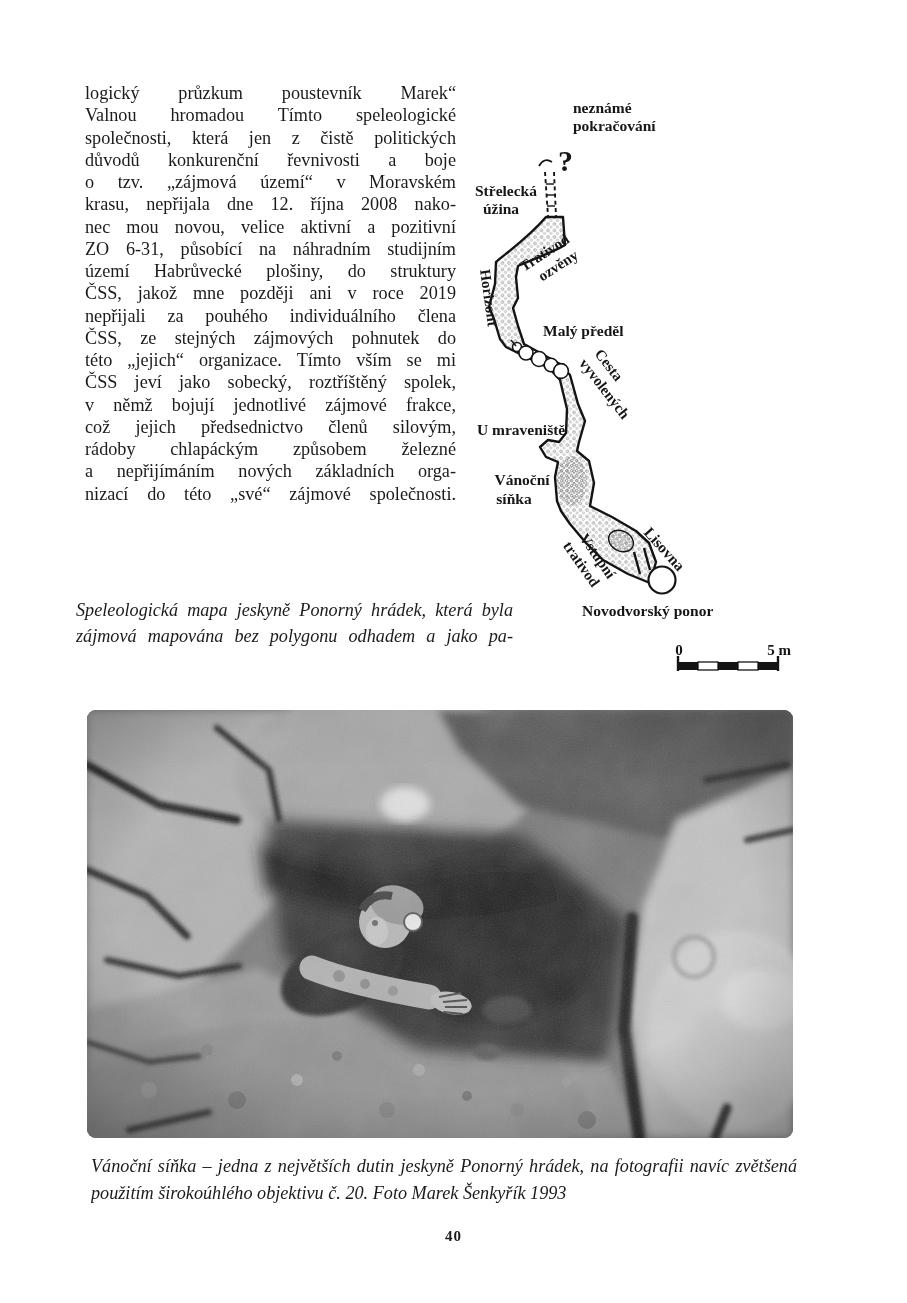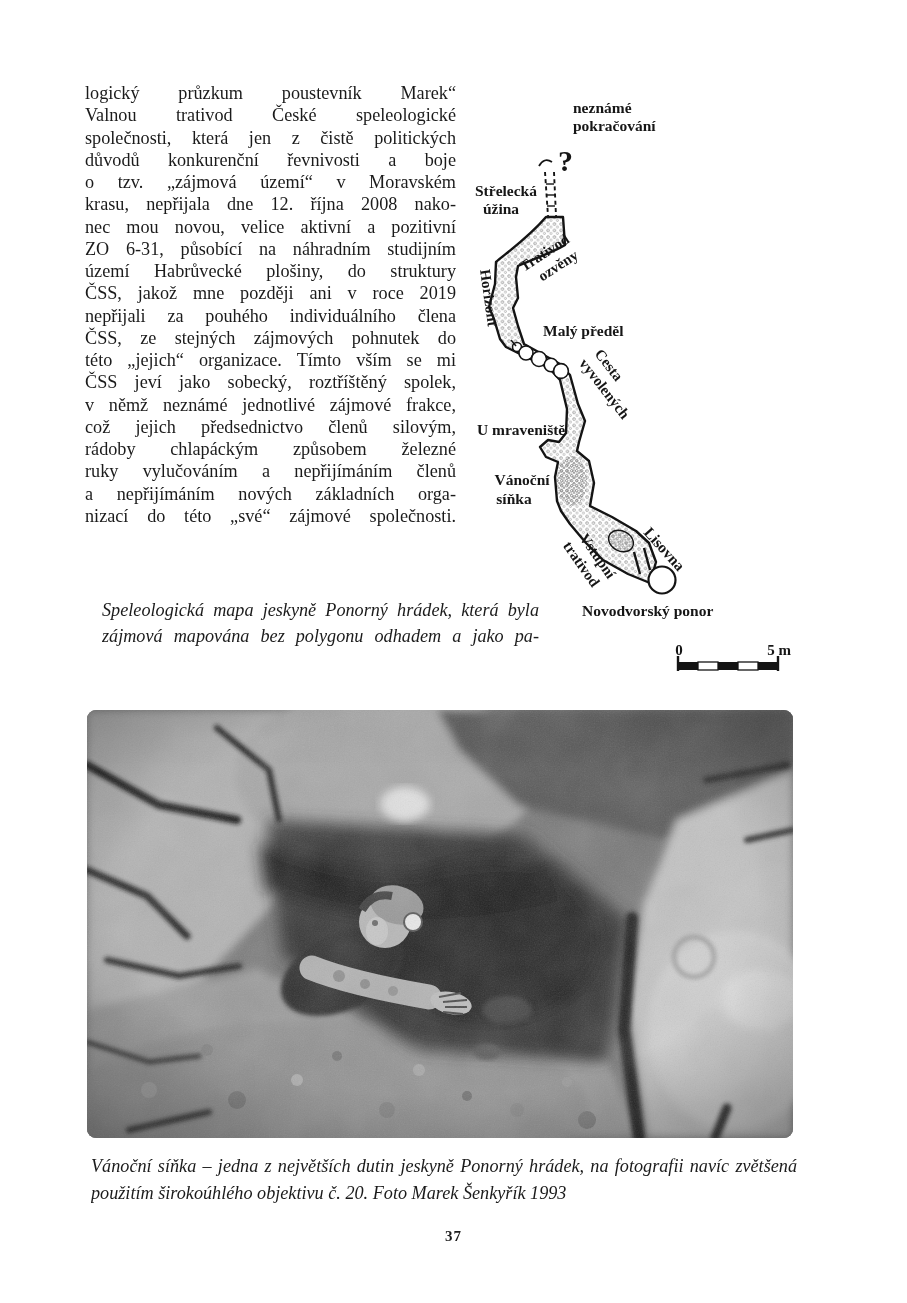--- a/index.html
+++ b/index.html
@@ -14,21 +14,21 @@
   }
   .body-text .tl{
     text-align:justify;text-align-last:justify;
     white-space:normal;height:22.25px;overflow:hidden;
   }
   .caption{
     position:absolute;font-style:italic;font-size:18.2px;
   }
   .caption .cl{text-align:justify;text-align-last:justify;overflow:hidden;}
   .caption .cl.last{text-align-last:left;}
-  .cap-map{left:102px;top:598px;width:437px;line-height:25.5px;}
+  .cap-map{left:76px;top:598px;width:437px;line-height:25.5px;}
   .cap-photo{left:91px;top:1153px;width:706px;line-height:27px;font-style:italic;}
   .map-wrap{position:absolute;left:450px;top:89px;width:430px;height:600px;}
   .photo-wrap{
     position:absolute;left:87px;top:710px;width:706px;height:428px;
     border-radius:9px;overflow:hidden;background:#6e6e6e;
   }
   .page-number{
     position:absolute;left:0;top:1228px;width:907px;text-align:center;
     font-weight:bold;font-size:15px;letter-spacing:1px;
   }
@@ -37,37 +37,36 @@
   .mlabel-sm{font-weight:bold;fill:#161616;font-size:15px;}
   .qmark{font-weight:bold;fill:#161616;font-size:30px;}
 </style>
 </head>
 <body>
 
 <div class="page">
 
   <div class="body-text">
     <div class="tl">logický průzkum poustevník Marek“</div>
-    <div class="tl">Valnou trativod České speleologické</div>
+    <div class="tl">Valnou hromadou Tímto speleologické</div>
     <div class="tl">společnosti, která jen z čistě politických</div>
     <div class="tl">důvodů konkurenční řevnivosti a boje</div>
     <div class="tl">o tzv. „zájmová území“ v Moravském</div>
     <div class="tl">krasu, nepřijala dne 12. října 2008 nako-</div>
     <div class="tl">nec mou novou, velice aktivní a pozitivní</div>
     <div class="tl">ZO 6-31, působící na náhradním studijním</div>
     <div class="tl">území Habrůvecké plošiny, do struktury</div>
     <div class="tl">ČSS, jakož mne později ani v roce 2019</div>
     <div class="tl">nepřijali za pouhého individuálního člena</div>
     <div class="tl">ČSS, ze stejných zájmových pohnutek do</div>
     <div class="tl">této „jejich“ organizace. Tímto vším se mi</div>
     <div class="tl">ČSS jeví jako sobecký, roztříštěný spolek,</div>
-    <div class="tl">v němž neznámé jednotlivé zájmové frakce,</div>
+    <div class="tl">v němž bojují jednotlivé zájmové frakce,</div>
     <div class="tl">což jejich předsednictvo členů silovým,</div>
     <div class="tl">rádoby chlapáckým způsobem železné</div>
-    <div class="tl">ruky vylučováním a nepřijímáním členů</div>
     <div class="tl">a nepřijímáním nových základních orga-</div>
     <div class="tl">nizací do této „své“ zájmové společnosti.</div>
   </div>
 
   <div class="map-wrap">
     <svg width="430" height="600" viewBox="450 75 430 600">
       <defs>
         <pattern id="stip" width="6.5" height="6.5" patternUnits="userSpaceOnUse">
           <circle cx="2" cy="2" r="1.3" fill="none" stroke="#8f8f8f" stroke-width="0.8"></circle>
           <circle cx="5" cy="5" r="1" fill="none" stroke="#9d9d9d" stroke-width="0.7"></circle>
@@ -267,15 +266,15 @@
       <rect width="706" height="428" filter="url(#grain)" opacity="0.16"></rect>
       <rect width="706" height="428" fill="url(#vig)"></rect>
     </svg>
   </div>
 
   <div class="caption cap-photo">
     <div class="cl">Vánoční síňka – jedna z největších dutin jeskyně Ponorný hrádek, na fotografii navíc zvětšená</div>
     <div class="cl last">použitím širokoúhlého objektivu č. 20. Foto Marek Šenkyřík 1993</div>
   </div>
 
-  <div class="page-number">37</div>
+  <div class="page-number">40</div>
 
 </div>
 
 </body></html>

